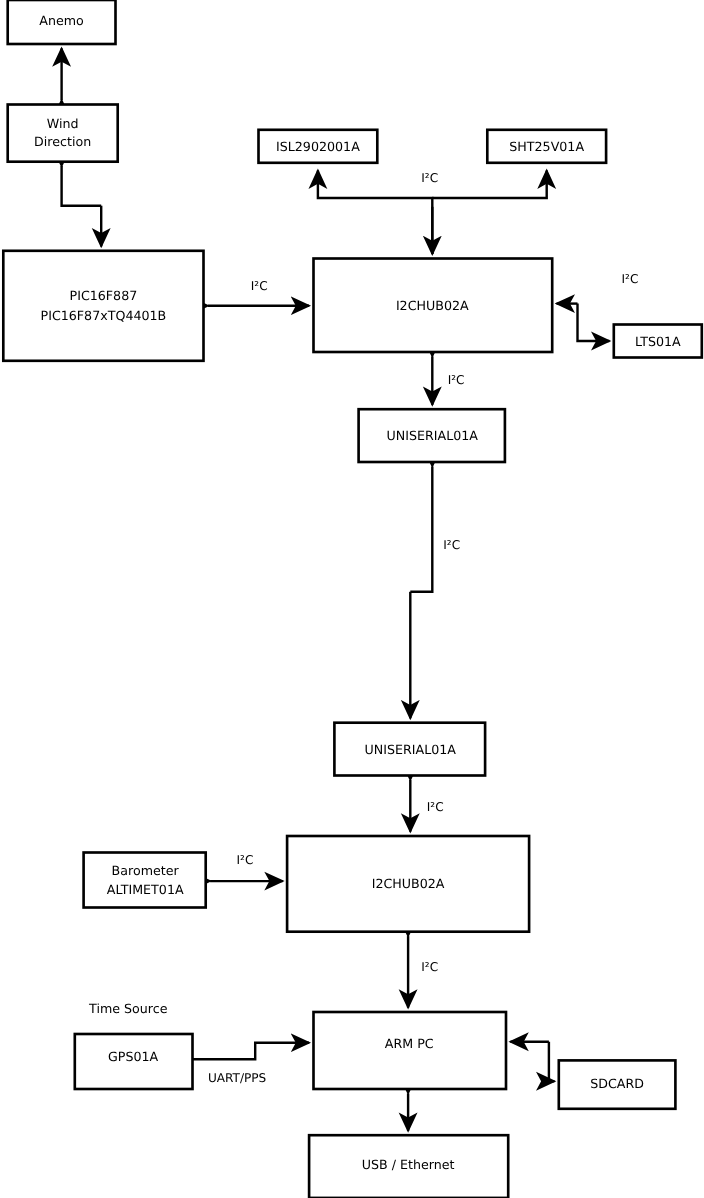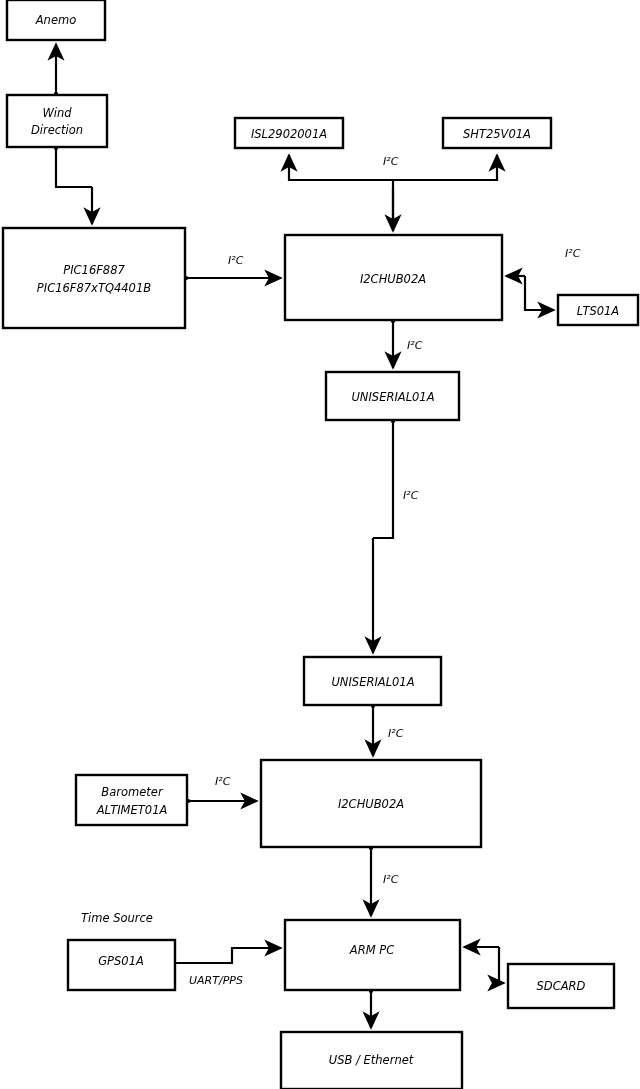--- a/index.html
+++ b/index.html
@@ -10,21 +10,20 @@
   body {
     width: 640px;
     height: 1089px;
     font-family: "DejaVu Sans", "Liberation Sans", sans-serif;
     overflow: hidden;
   }
   #diagram-root {
     position: relative;
     width: 640px;
     height: 862px;
-    font-style: italic;
   }
   svg#diagram {
     display: block;
     width: 640px;
     height: 1089px;
   }
   .blk rect {
     fill: #ffffff;
     stroke: #000000;
     stroke-width: 2.4;

